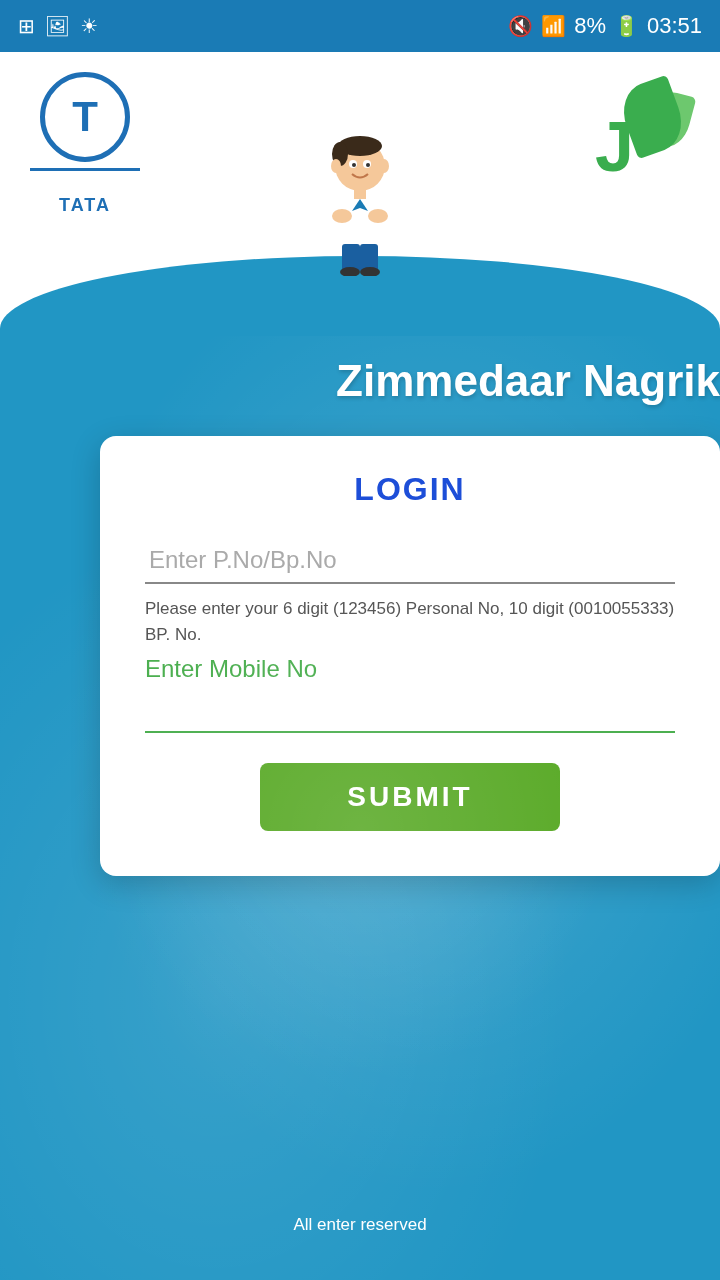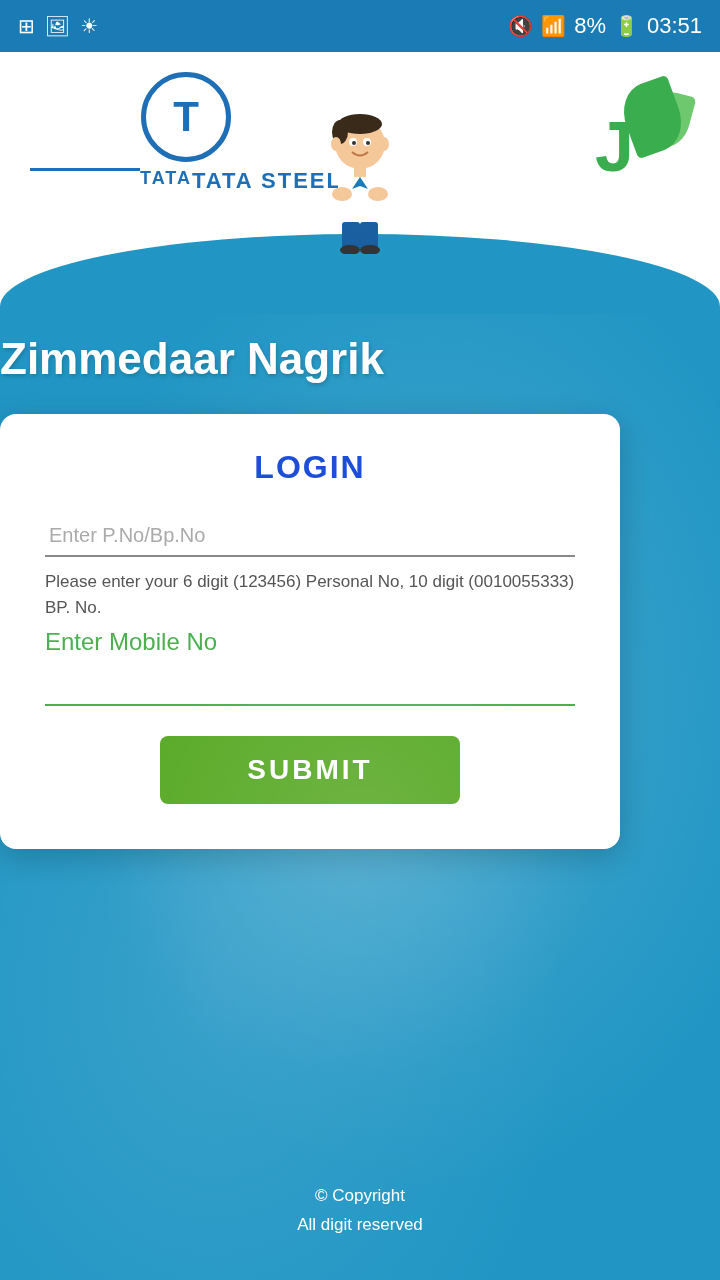--- a/index.html
+++ b/index.html
@@ -79,22 +79,23 @@
       line-height: 1;
     }
     .tata-line {
       width: 110px;
       height: 3px;
       background: #1e6fb5;
       margin-bottom: 4px;
     }
     .tata-text-group {
       display: flex;
-      flex-direction: row;
-      align-items: flex-start;
+      flex-direction: column;
+      align-items: center;
+      gap: 20px;
     }
     .tata-label {
       font-size: 18px;
       font-weight: bold;
       color: #1e6fb5;
       letter-spacing: 2px;
     }
     .steel-label {
       font-size: 22px;
       font-weight: 900;
@@ -144,21 +145,21 @@
       background: #6dc86e;
       border-radius: 50% 5px 50% 5px;
       transform: rotate(15deg);
     }
 
     
     .main-content {
       flex: 1;
       display: flex;
       flex-direction: column;
-      align-items: flex-start;
+      align-items: flex-end;
       position: relative;
       background: #2196c4;
       background-image: radial-gradient(ellipse at 60% 40%, rgba(255,255,255,0.15) 0%, transparent 60%),
                         radial-gradient(ellipse at 30% 70%, rgba(255,255,255,0.1) 0%, transparent 50%);
     }
 
     
     .app-title {
       color: white;
       font-size: 44px;
@@ -186,21 +187,21 @@
       letter-spacing: 2px;
     }
     .input-group {
       margin-bottom: 10px;
     }
     .input-field {
       width: 100%;
       border: none;
       border-bottom: 2px solid #888;
       outline: none;
-      font-size: 20px;
+      font-size: 24px;
       padding: 8px 4px;
       color: #333;
       background: transparent;
     }
     .input-field::placeholder {
       color: #aaa;
     }
     .hint-text {
       font-size: 17px;
       color: #555;
@@ -294,21 +295,20 @@
 
 <div class="header-area">
 
   <div class="tata-logo">
     <div class="tata-circle">
       <span class="tata-t">T</span>
     </div>
     <div class="tata-text-group">
       <div class="tata-line"></div>
       <span class="tata-label">TATA</span>
-      <span class="steel-label">TATA STEEL</span>
     </div>
   </div>
 
   <div class="j-logo">
     <div class="j-leaf-container">
       <div class="leaf-shape2"></div>
       <div class="leaf-shape"></div>
       <span class="j-letter">J</span>
     </div>
   </div>
@@ -377,17 +377,16 @@
 
     
     <button class="submit-btn">SUBMIT</button>
   </div>
 
   <div class="bg-decoration"></div>
 
   <div style="flex:1; min-height:200px;"></div>
 
   <div class="footer">
-    <div>© Copyright</div>
-    <div>All digit reserved</div>
+    <div>All enter reserved</div>
   </div>
 
 </div>
 
 </body></html>

